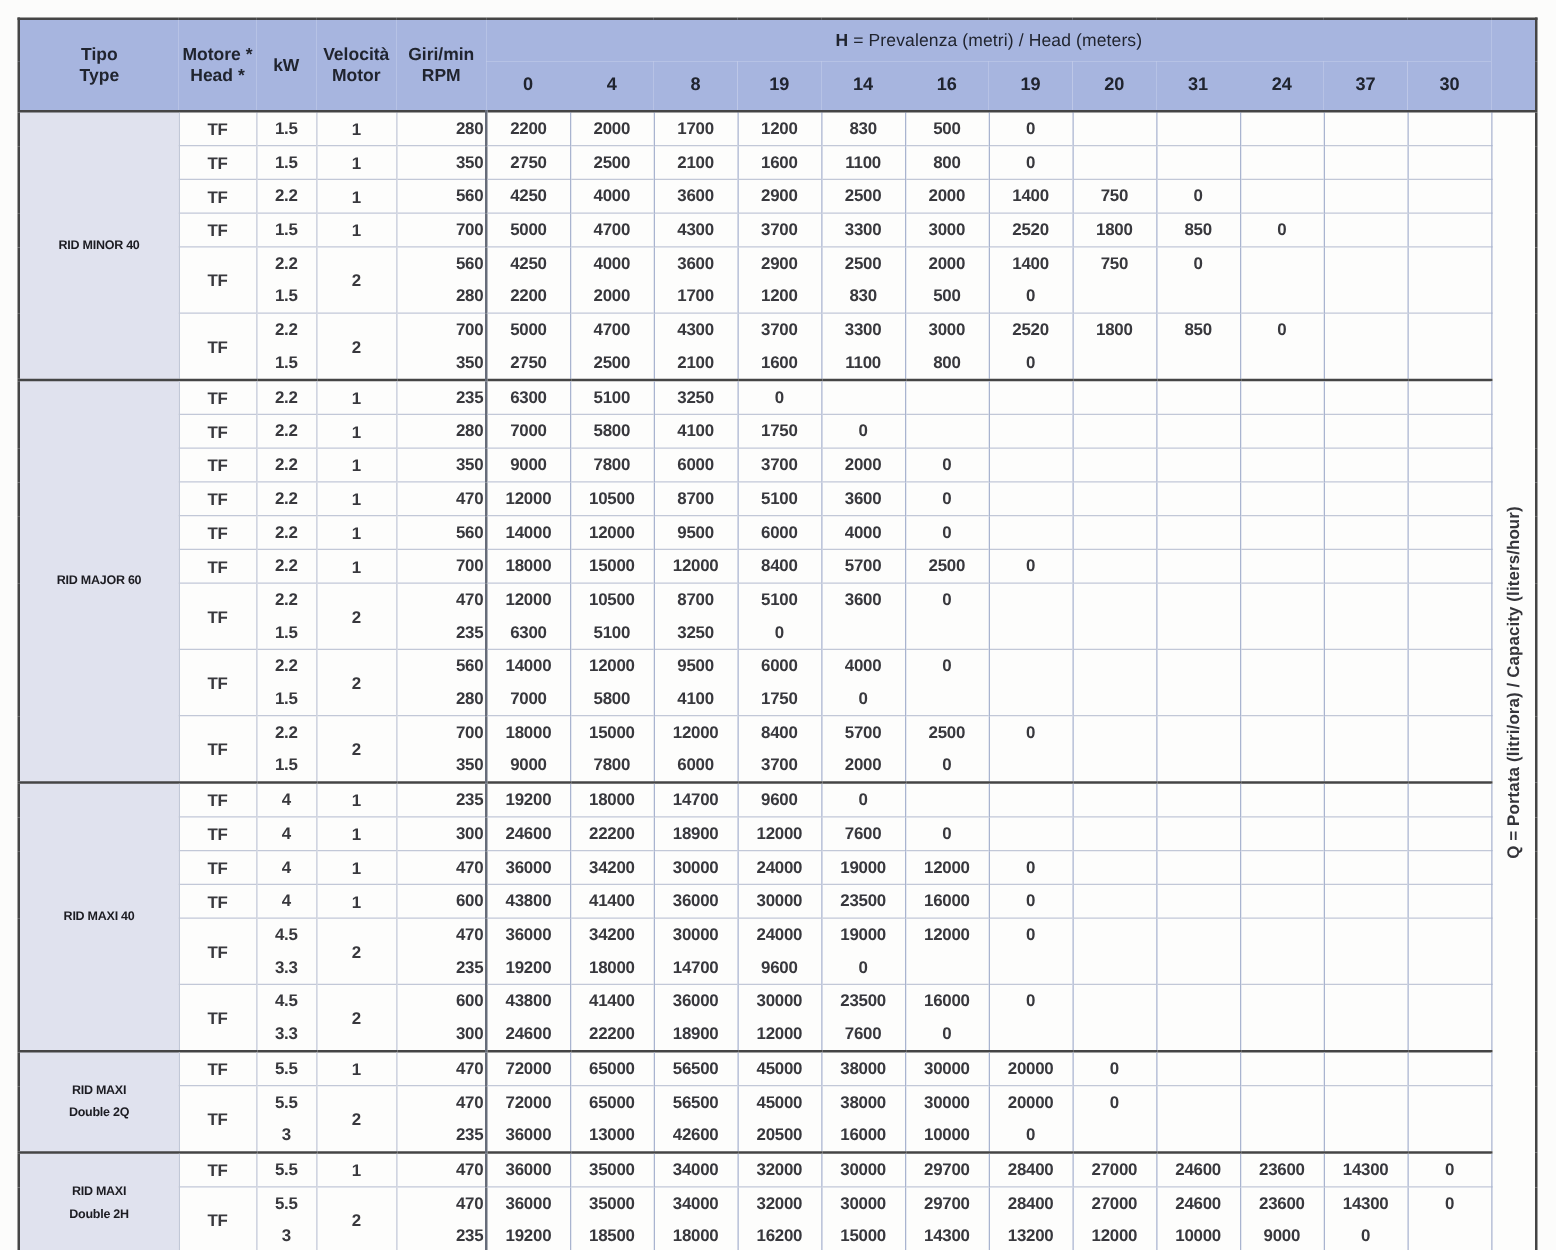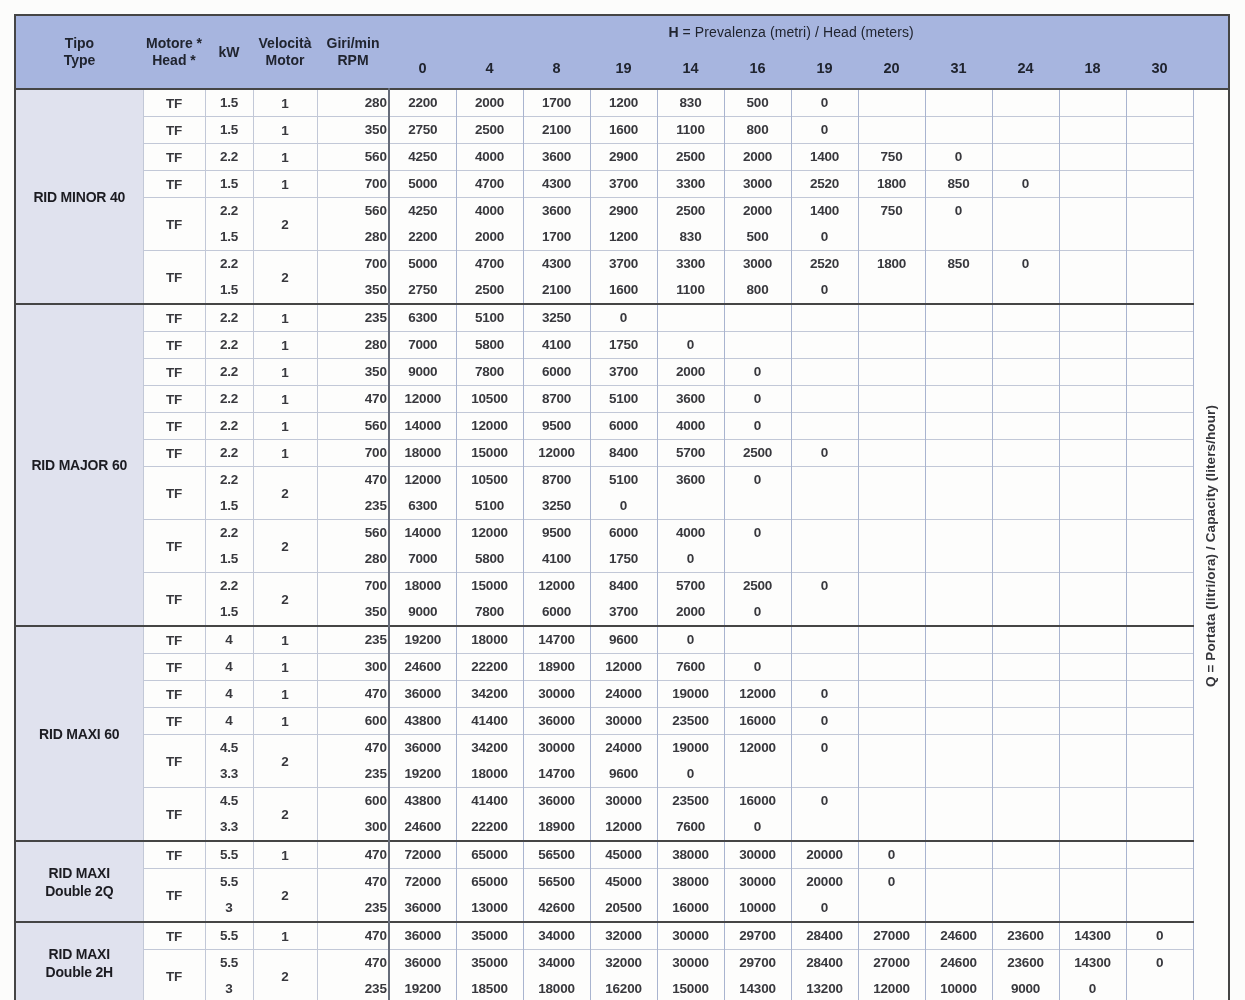--- a/index.html
+++ b/index.html
@@ -52,21 +52,21 @@
     padding:0;
     font-size:13.5px;
     font-weight:700;
     letter-spacing:-0.2px;
     color:var(--text-dark);
   }
   tr.section-start td{border-top:2px solid var(--border-dark);}
   td.col-label{
     background:var(--label-bg);
     border-right:1px solid var(--grid-light);
-    font-size:14px;
+    font-size:10px;
     font-weight:700;
     color:#1c1c22;
     line-height:18px;
   }
   td.col-motor,td.col-kw,td.col-speed{border-right:1px solid var(--grid-light);}
   td.col-rpm{border-right:2px solid var(--divider-dark);padding-left:46px;}
   td.col-h{border-left:1px solid var(--grid-blue);}
   td.col-h.first-h{border-left:none;}
   td.col-q{border-left:1px solid var(--grid-blue);background:var(--cell-bg);}
   .cl{height:26px;line-height:26px;white-space:nowrap;overflow:hidden;}
@@ -120,21 +120,21 @@
           <th>0</th>
           <th>4</th>
           <th>8</th>
           <th>19</th>
           <th>14</th>
           <th>16</th>
           <th>19</th>
           <th>20</th>
           <th>31</th>
           <th>24</th>
-          <th>18</th>
+          <th>37</th>
           <th>30</th>
         </tr>
     </thead>
     <tbody id="table-body">
         <tr>
           <td class="col-label" rowspan="6">RID MINOR 40</td>
           <td class="col-motor">TF</td>
           <td class="col-kw">
             <div class="cl">1.5</div>
           </td>
@@ -891,21 +891,21 @@
           <td class="col-h">
             <div class="cl">&nbsp;</div>
             <div class="cl">&nbsp;</div>
           </td>
           <td class="col-h">
             <div class="cl">&nbsp;</div>
             <div class="cl">&nbsp;</div>
           </td>
         </tr>
         <tr class="section-start">
-          <td class="col-label" rowspan="6">RID MAXI 60</td>
+          <td class="col-label" rowspan="6">RID MAXI 40</td>
           <td class="col-motor">TF</td>
           <td class="col-kw">
             <div class="cl">4</div>
           </td>
           <td class="col-speed">1</td>
           <td class="col-rpm">
             <div class="cl">235</div>
           </td>
           <td class="col-h first-h">
             <div class="cl">19200</div>

